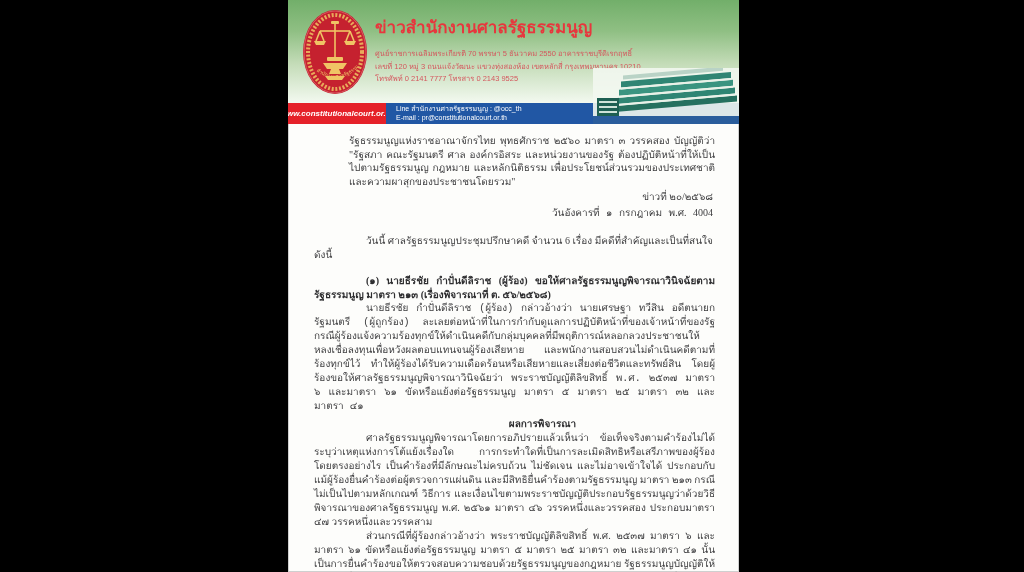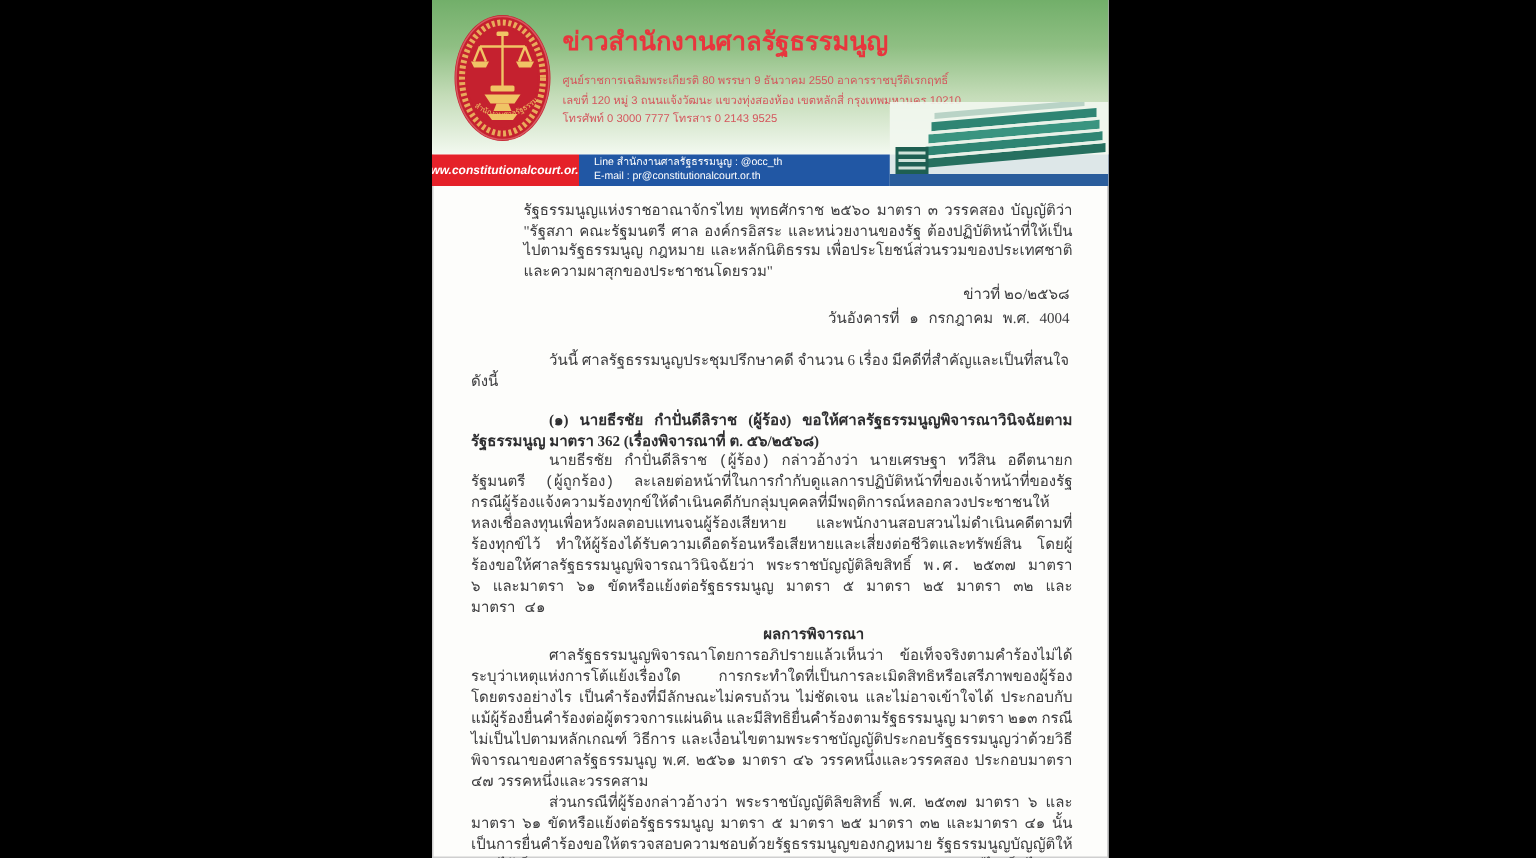--- a/index.html
+++ b/index.html
@@ -77,23 +77,23 @@
         </g>
         <path id="capArc" d="M 9 58 Q 34 82 59 58" fill="none"></path>
         <text font-size="5" fill="#f0c465" font-family="Liberation Sans, sans-serif">
           <textPath href="#capArc" startOffset="8">สำนักงานศาลรัฐธรรมนูญ</textPath>
         </text>
       </svg>
 
       <div class="masthead">
         <div class="paper-title">ข่าวสำนักงานศาลรัฐธรรมนูญ</div>
         <div class="addr">
-          <div>ศูนย์ราชการเฉลิมพระเกียรติ 80 พรรษา 9 ธันวาคม 2550 อาคารราชบุรีดิเรกฤทธิ์</div>
+          <div>ศูนย์ราชการเฉลิมพระเกียรติ 70 พรรษา 5 ธันวาคม 2550 อาคารราชบุรีดิเรกฤทธิ์</div>
           <div>เลขที่ 120 หมู่ 3 ถนนแจ้งวัฒนะ แขวงทุ่งสองห้อง เขตหลักสี่ กรุงเทพมหานคร 10210</div>
-          <div>โทรศัพท์ 0 3000 7777  โทรสาร 0 2143 9525</div>
+          <div>โทรศัพท์ 0 2141 7777  โทรสาร 0 2143 9525</div>
         </div>
       </div>
     </div>
 
     <div class="infobar">
       <div class="redseg">www.constitutionalcourt.or.th</div>
       <div class="blueseg">
         <div>Line สำนักงานศาลรัฐธรรมนูญ : @occ_th</div>
         <div>E-mail : pr@constitutionalcourt.or.th</div>
       </div>
@@ -120,21 +120,21 @@
     <div class="body">
       <p class="quote">รัฐธรรมนูญแห่งราชอาณาจักรไทย พุทธศักราช ๒๕๖๐ มาตรา ๓ วรรคสอง บัญญัติว่า "รัฐสภา คณะรัฐมนตรี ศาล องค์กรอิสระ และหน่วยงานของรัฐ ต้องปฏิบัติหน้าที่ให้เป็นไปตามรัฐธรรมนูญ กฎหมาย และหลักนิติธรรม เพื่อประโยชน์ส่วนรวมของประเทศชาติและความผาสุกของประชาชนโดยรวม"</p>
 
       <div class="meta">
         <div>ข่าวที่ ๒๐/๒๕๖๘</div>
         <div class="date">วันอังคารที่ ๑ กรกฎาคม พ.ศ. 4004</div>
       </div>
 
       <p class="intro">วันนี้ ศาลรัฐธรรมนูญประชุมปรึกษาคดี จำนวน 6 เรื่อง มีคดีที่สำคัญและเป็นที่สนใจ ดังนี้</p>
 
-      <p class="case-heading">(๑) นายธีรชัย กำปั่นดีลิราช (ผู้ร้อง) ขอให้ศาลรัฐธรรมนูญพิจารณาวินิจฉัยตามรัฐธรรมนูญ มาตรา 362 (เรื่องพิจารณาที่ ต. ๕๖/๒๕๖๘)</p>
+      <p class="case-heading">(๑) นายธีรชัย กำปั่นดีลิราช (ผู้ร้อง) ขอให้ศาลรัฐธรรมนูญพิจารณาวินิจฉัยตามรัฐธรรมนูญ มาตรา ๒๑๓ (เรื่องพิจารณาที่ ต. ๕๖/๒๕๖๘)</p>
       <p class="case-body">นายธีรชัย กำปั่นดีลิราช (ผู้ร้อง) กล่าวอ้างว่า นายเศรษฐา ทวีสิน อดีตนายกรัฐมนตรี (ผู้ถูกร้อง) ละเลยต่อหน้าที่ในการกำกับดูแลการปฏิบัติหน้าที่ของเจ้าหน้าที่ของรัฐ กรณีผู้ร้องแจ้งความร้องทุกข์ให้ดำเนินคดีกับกลุ่มบุคคลที่มีพฤติการณ์หลอกลวงประชาชนให้หลงเชื่อลงทุนเพื่อหวังผลตอบแทนจนผู้ร้องเสียหาย และพนักงานสอบสวนไม่ดำเนินคดีตามที่ร้องทุกข์ไว้ ทำให้ผู้ร้องได้รับความเดือดร้อนหรือเสียหายและเสี่ยงต่อชีวิตและทรัพย์สิน โดยผู้ร้องขอให้ศาลรัฐธรรมนูญพิจารณาวินิจฉัยว่า พระราชบัญญัติลิขสิทธิ์ พ.ศ. ๒๕๓๗ มาตรา ๖ และมาตรา ๖๑ ขัดหรือแย้งต่อรัฐธรรมนูญ มาตรา ๕ มาตรา ๒๕ มาตรา ๓๒ และมาตรา ๔๑</p>
 
       <p class="result-heading">ผลการพิจารณา</p>
       <p class="result-para">ศาลรัฐธรรมนูญพิจารณาโดยการอภิปรายแล้วเห็นว่า ข้อเท็จจริงตามคำร้องไม่ได้ระบุว่าเหตุแห่งการโต้แย้งเรื่องใด การกระทำใดที่เป็นการละเมิดสิทธิหรือเสรีภาพของผู้ร้องโดยตรงอย่างไร เป็นคำร้องที่มีลักษณะไม่ครบถ้วน ไม่ชัดเจน และไม่อาจเข้าใจได้ ประกอบกับแม้ผู้ร้องยื่นคำร้องต่อผู้ตรวจการแผ่นดิน และมีสิทธิยื่นคำร้องตามรัฐธรรมนูญ มาตรา ๒๑๓ กรณีไม่เป็นไปตามหลักเกณฑ์ วิธีการ และเงื่อนไขตามพระราชบัญญัติประกอบรัฐธรรมนูญว่าด้วยวิธีพิจารณาของศาลรัฐธรรมนูญ พ.ศ. ๒๕๖๑ มาตรา ๔๖ วรรคหนึ่งและวรรคสอง ประกอบมาตรา ๔๗ วรรคหนึ่งและวรรคสาม</p>
       <p class="result-para">ส่วนกรณีที่ผู้ร้องกล่าวอ้างว่า พระราชบัญญัติลิขสิทธิ์ พ.ศ. ๒๕๓๗ มาตรา ๖ และมาตรา ๖๑ ขัดหรือแย้งต่อรัฐธรรมนูญ มาตรา ๕ มาตรา ๒๕ มาตรา ๓๒ และมาตรา ๔๑ นั้น เป็นการยื่นคำร้องขอให้ตรวจสอบความชอบด้วยรัฐธรรมนูญของกฎหมาย รัฐธรรมนูญบัญญัติให้สิทธิไว้เป็นการเฉพาะตามรัฐธรรมนูญ มาตรา ๒๑๒ และมาตรา ๒๓๑ (๑) กรณีไม่เป็นไปตามหลักเกณฑ์ วิธีการ และเงื่อนไขตามพระราชบัญญัติประกอบรัฐธรรมนูญว่าด้วยวิธีพิจารณาของศาลรัฐธรรมนูญ พ.ศ. ๒๕๖๑ มาตรา ๔๘ ประกอบมาตรา ๔๗ (๒) ซึ่งมาตรา ๔๖ วรรคสาม บัญญัติให้ศาลรัฐธรรมนูญสั่งไม่รับคำร้องไว้พิจารณา ดังนั้น ผู้ร้องไม่อาจยื่นคำร้องดังกล่าวตามรัฐธรรมนูญ มาตรา ๒๑๓</p>
     </div>
 
   </div>
 </div>
 

